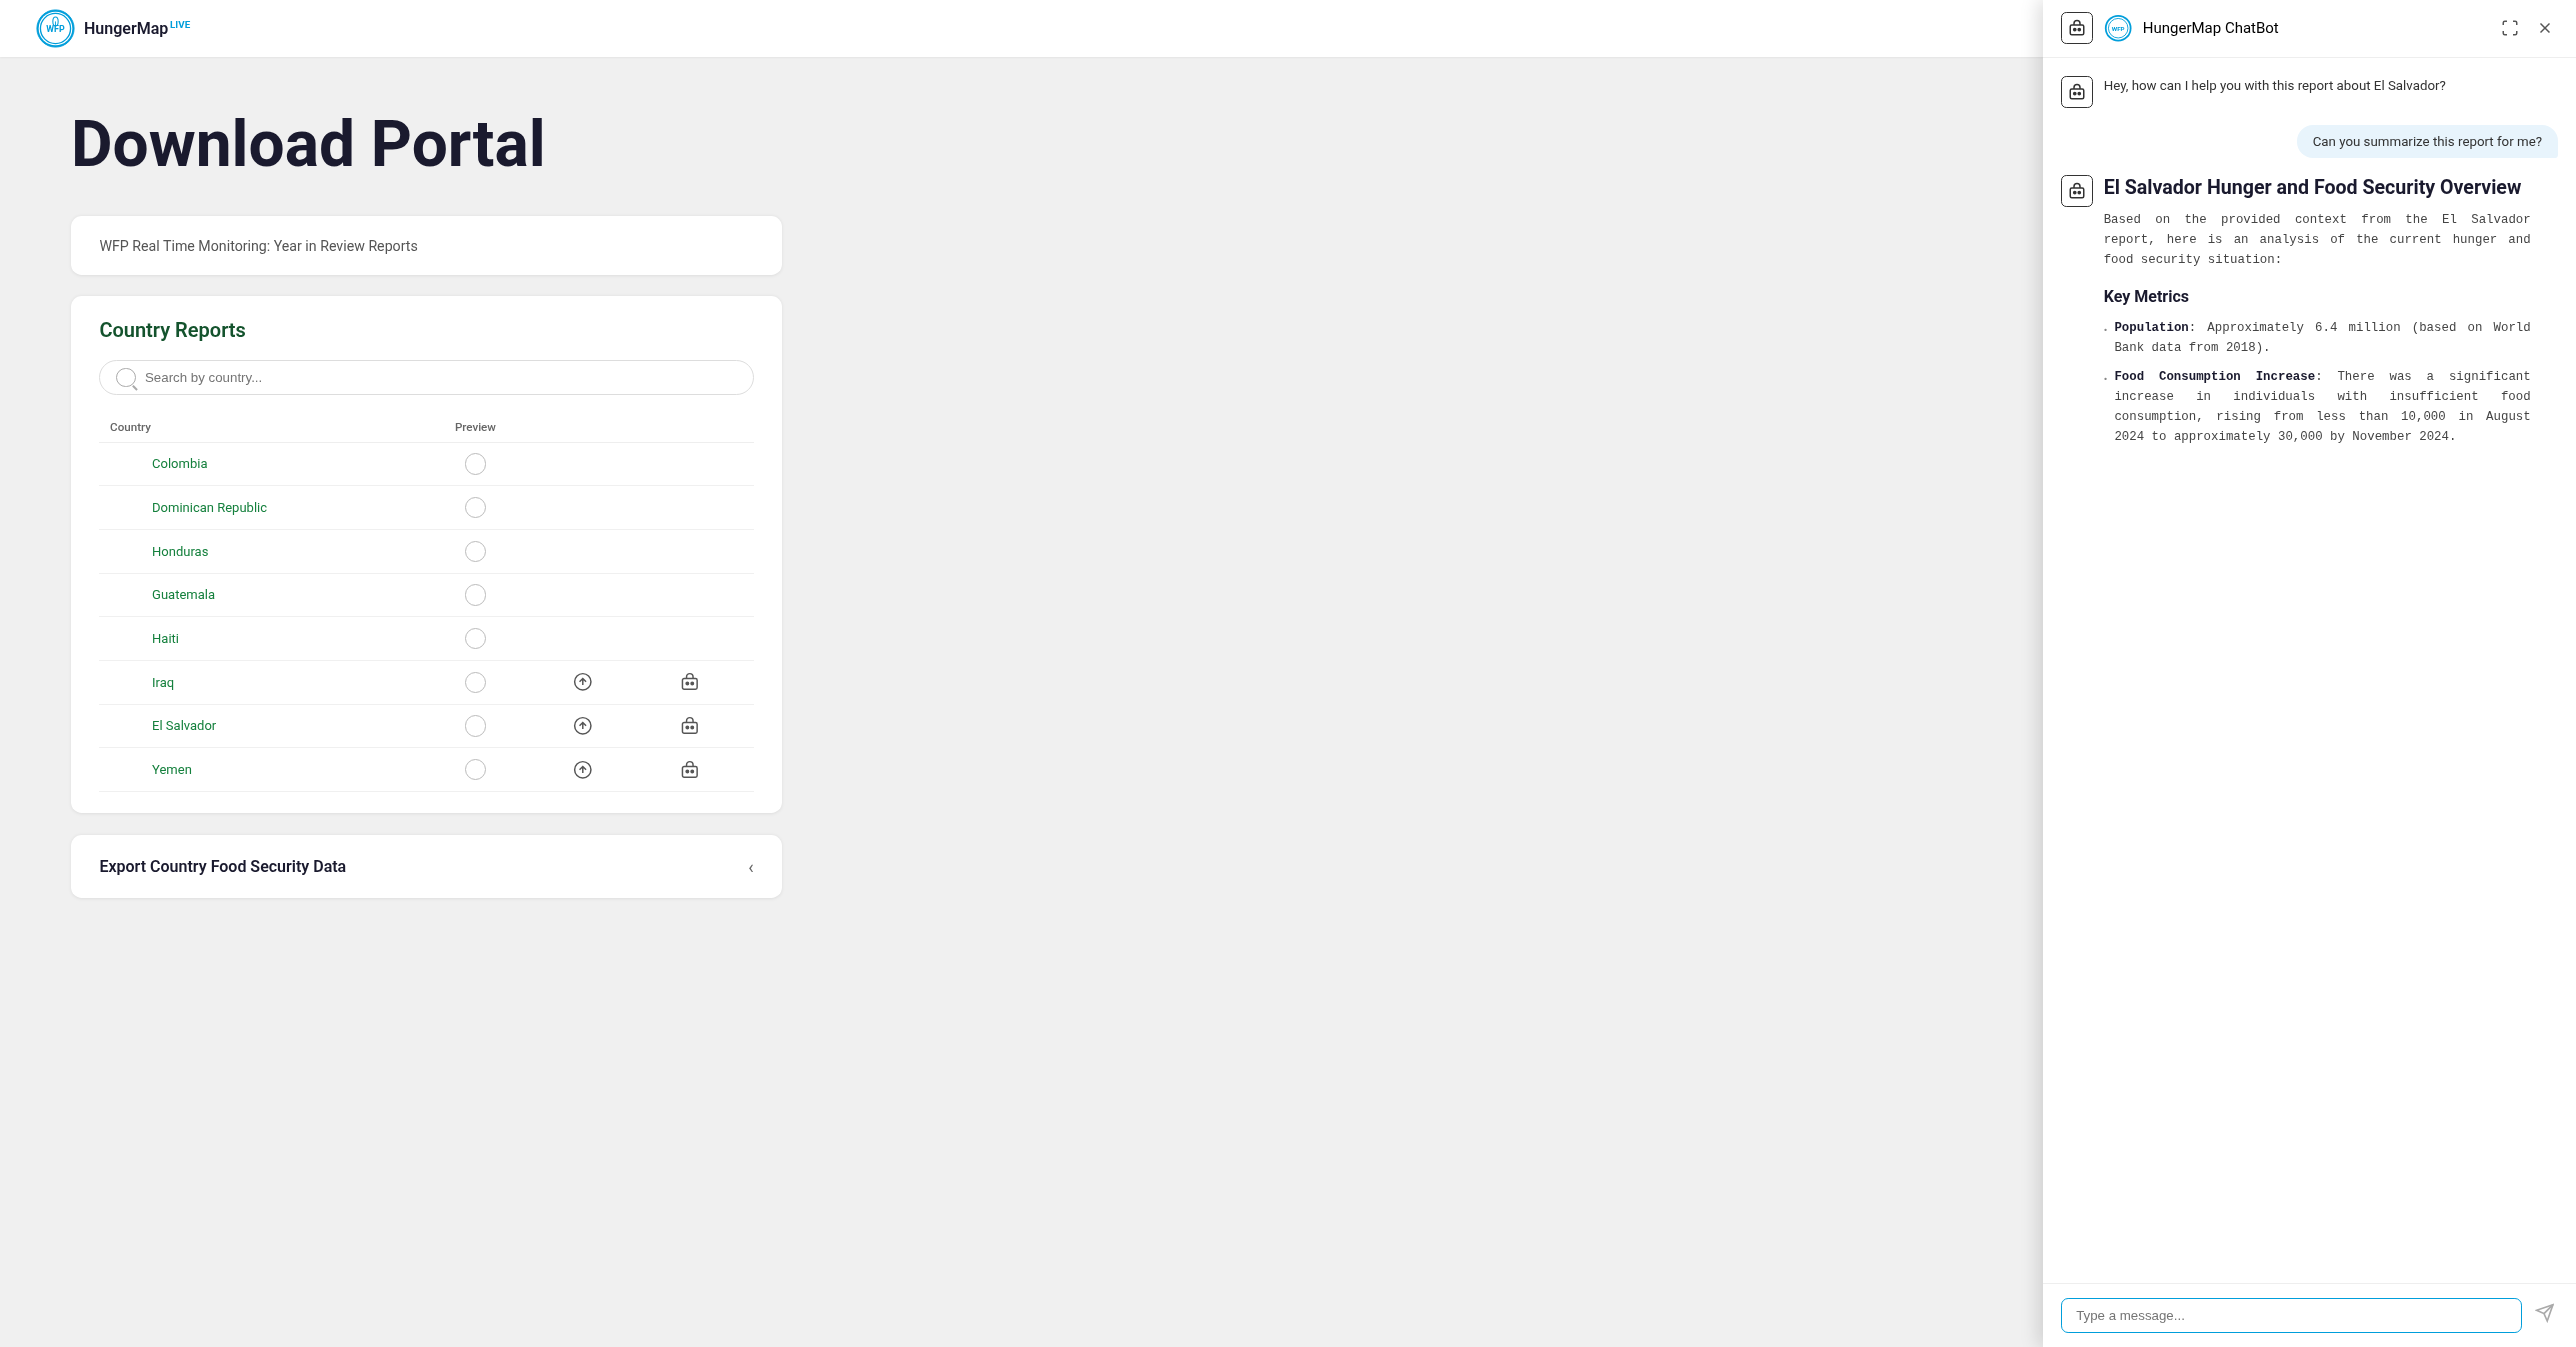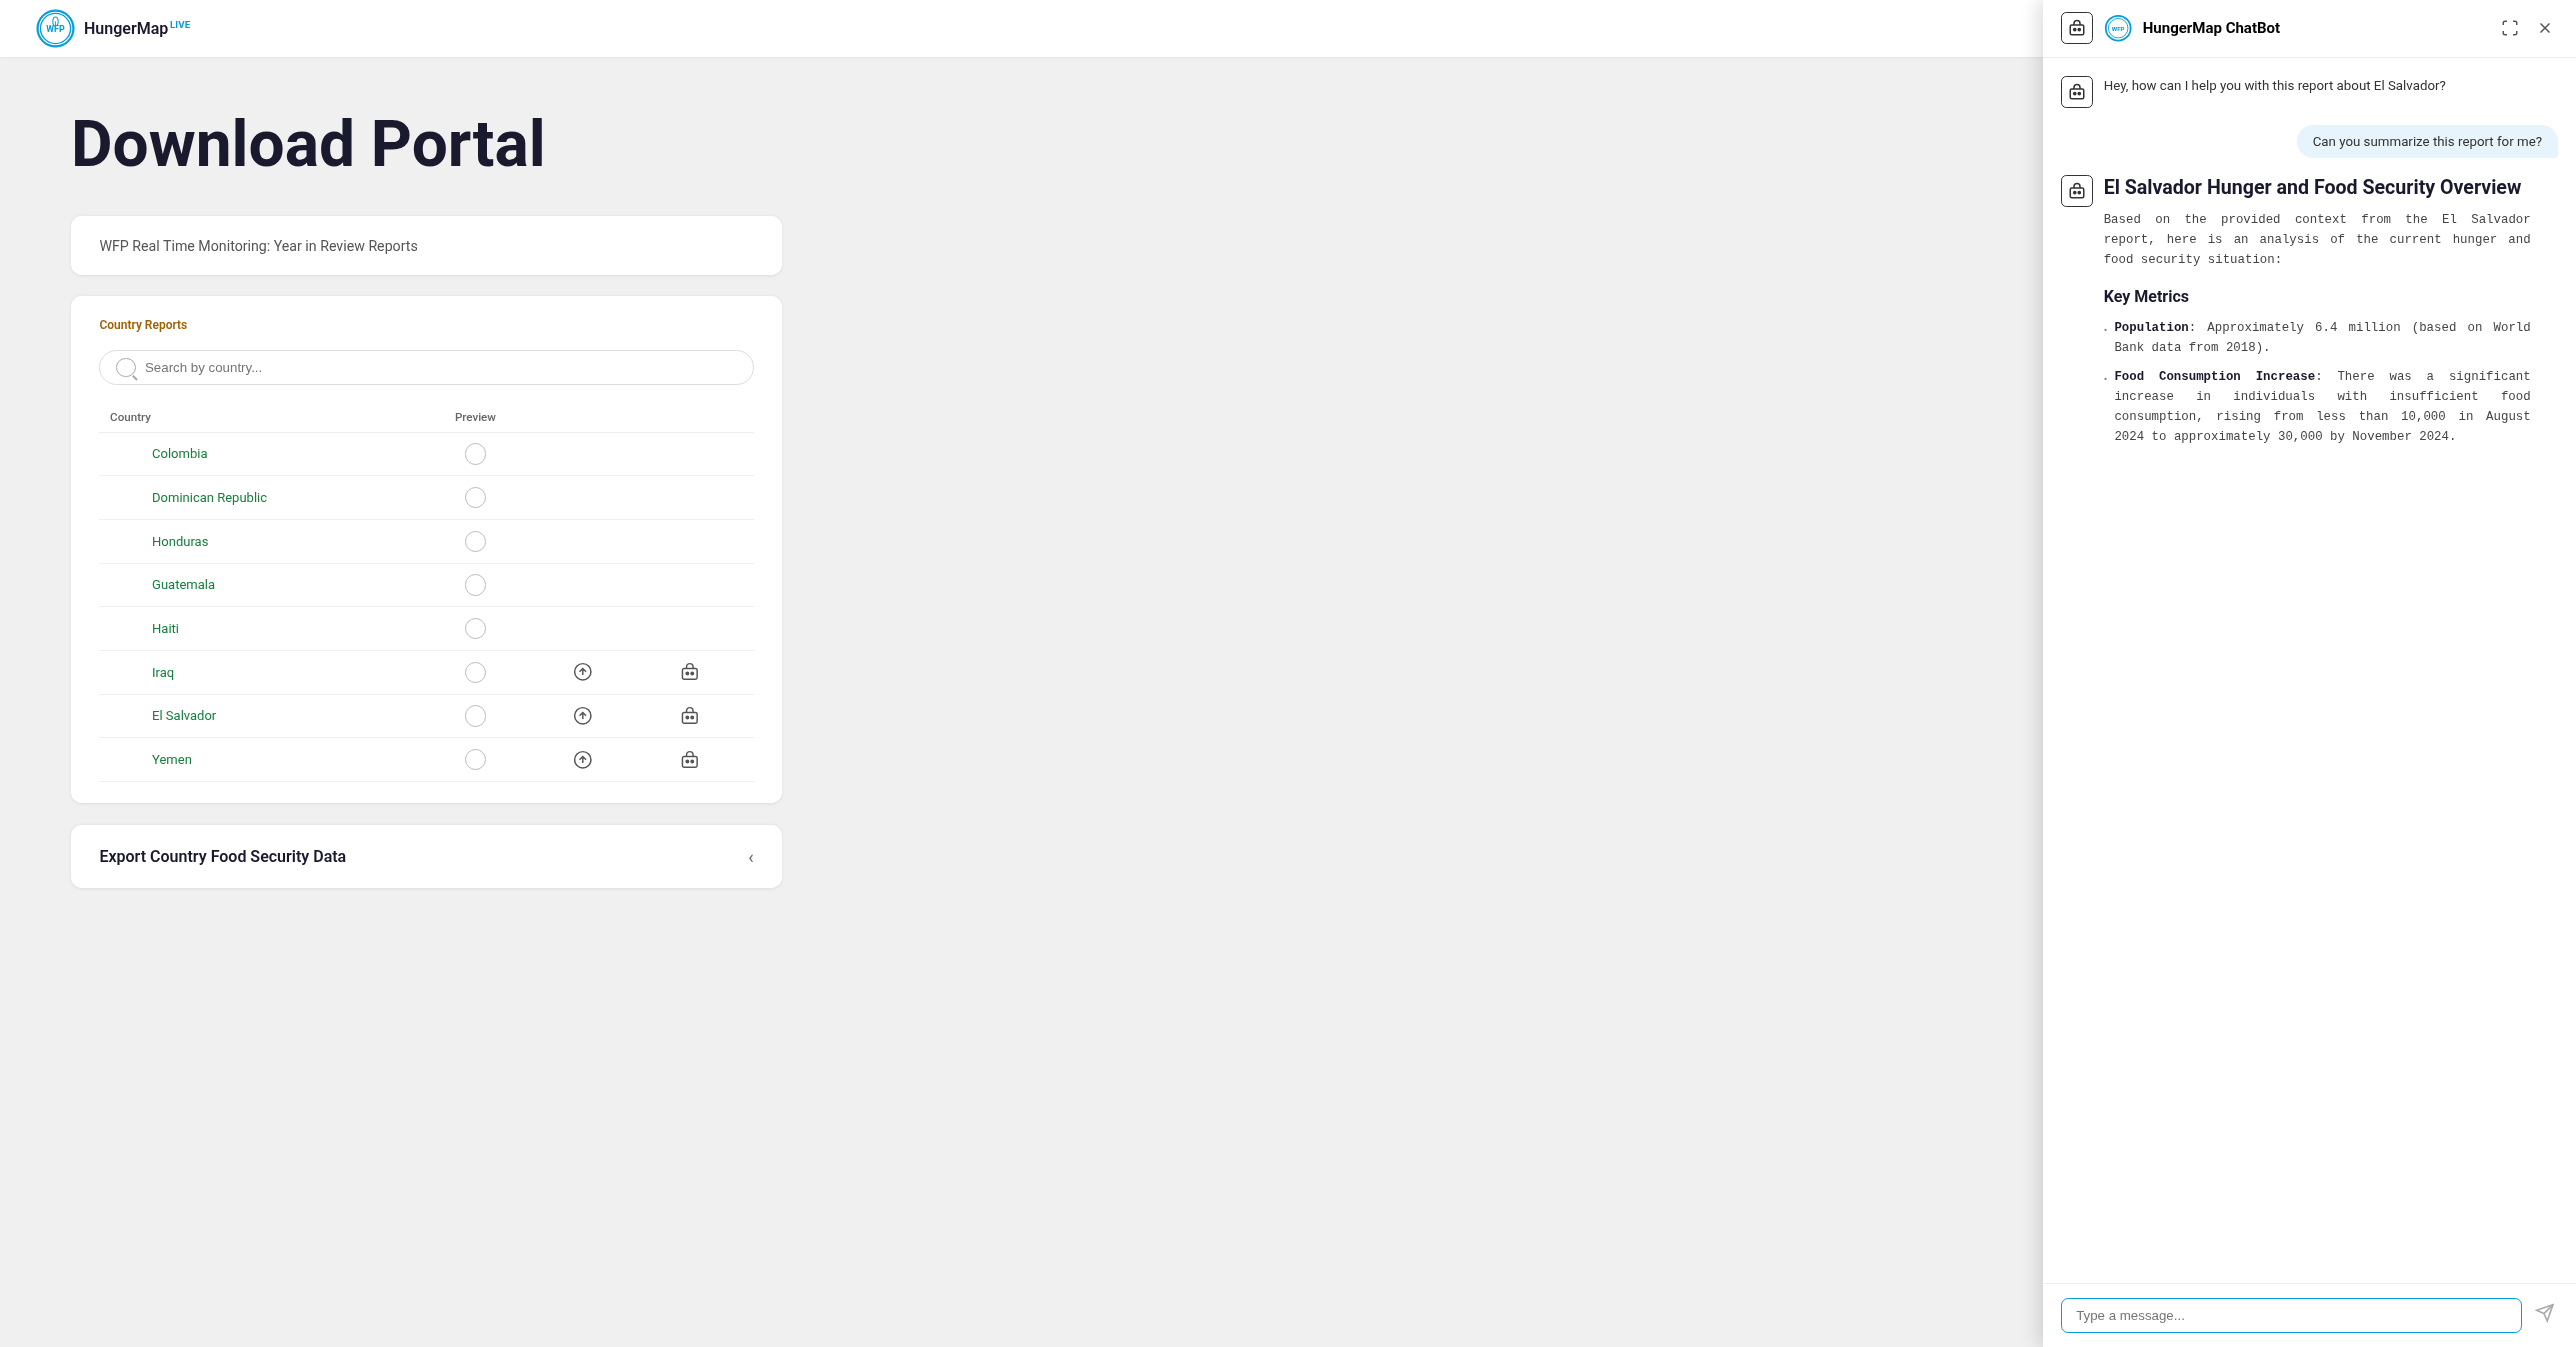--- a/index.html
+++ b/index.html
@@ -67,23 +67,23 @@
     }
 
     
     .country-reports-box {
       background: white;
       border-radius: 10.7px;
       padding: 21.3px 28.4px;
       box-shadow: 0 0.9px 3.6px rgba(0,0,0,0.08);
     }
     .section-heading {
-      font-size: 12px;
+      font-size: 20px;
       font-weight: 600;
-      color: #a16207;
+      color: #14532d;
       margin-bottom: 18px;
     }
     .search-bar {
       display: flex;
       align-items: center;
       border: 1.3px solid #ddd;
       border-radius: 21.3px;
       padding: 7.1px 16px;
       margin-bottom: 18px;
       gap: 9px;
@@ -210,21 +210,21 @@
       color: #333;
       flex-shrink: 0;
     }
     .wfp-logo-small {
       width: 28.4px;
       height: 28.4px;
       flex-shrink: 0;
     }
     .chatbot-title {
       font-size: 15px;
-      font-weight: 700;
+      font-weight: 400;
       flex: 1;
     }
     .chatbot-actions {
       display: flex;
       gap: 10.7px;
       align-items: center;
     }
     .icon-btn {
       background: none;
       border: none;

